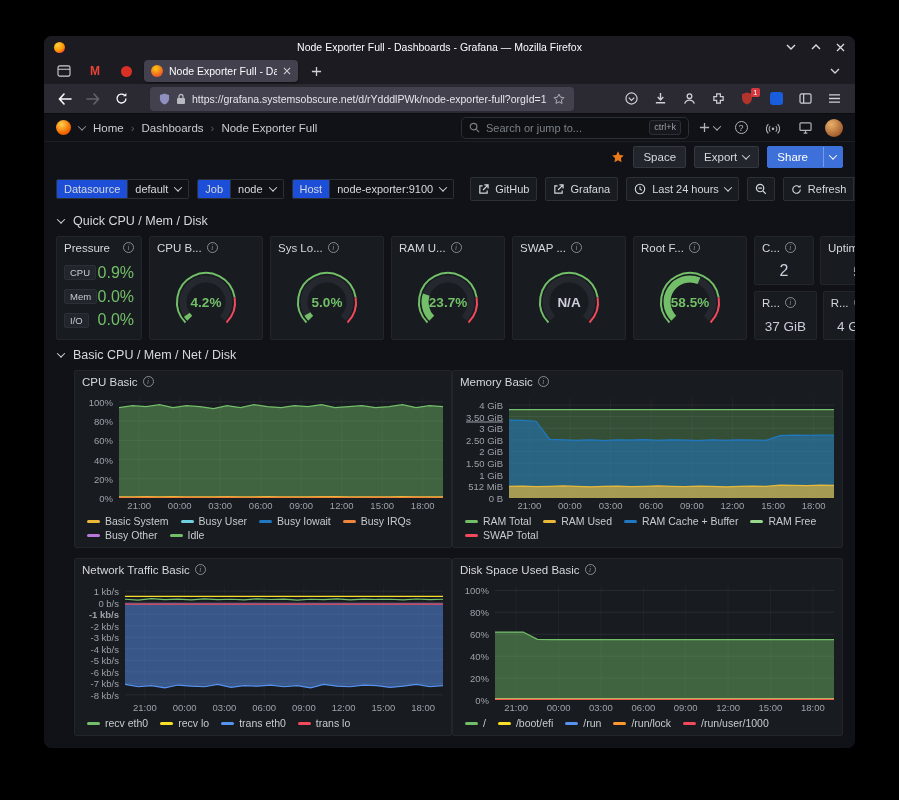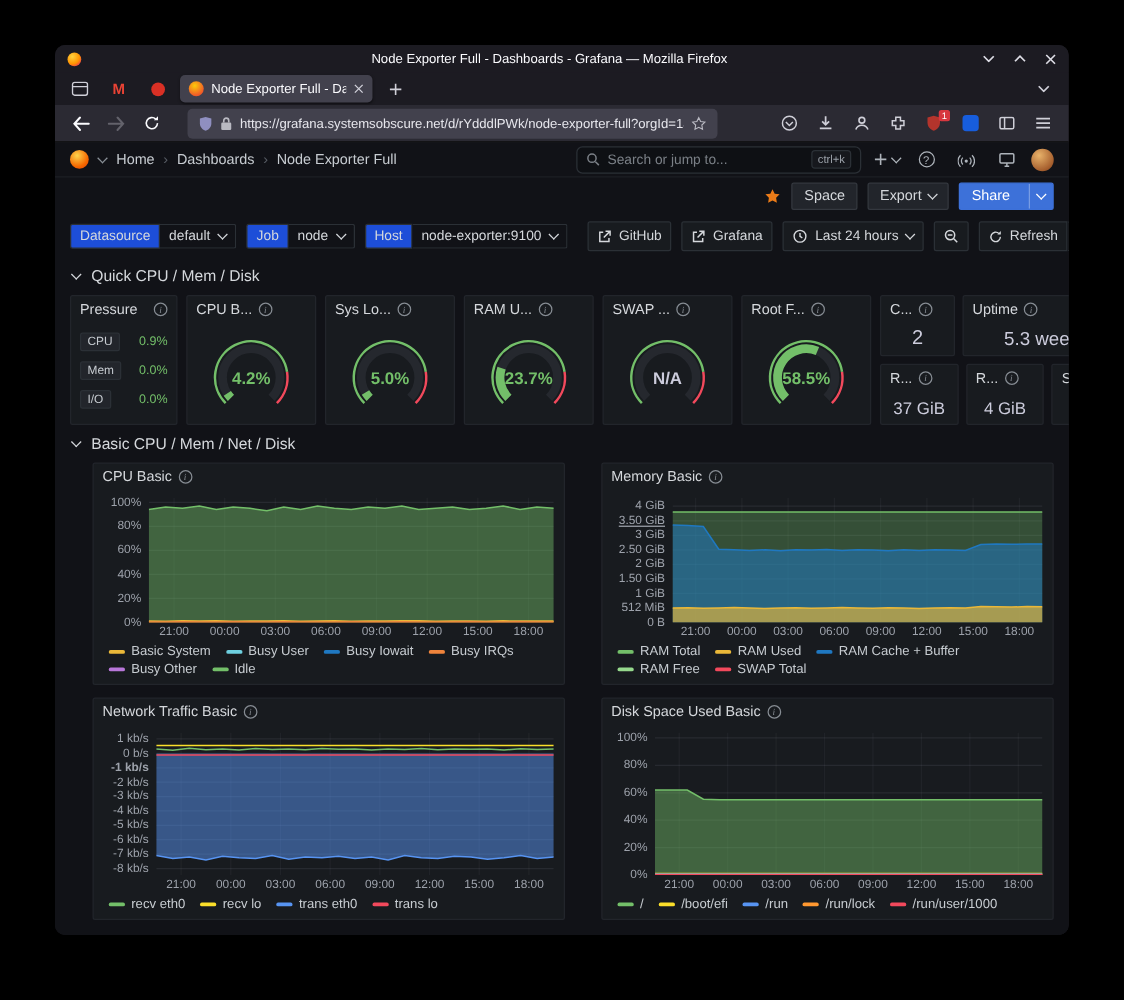--- a/index.html
+++ b/index.html
@@ -60,33 +60,33 @@
   .section-h{height:30px;display:flex;align-items:center;gap:9px;padding:0 14px;font-size:12.5px;color:#d5d8dc;}
   
   .panel{background:#181b1f;border:1px solid #22252b;border-radius:2px;display:flex;flex-direction:column;min-width:0;}
   .p-head{height:21px;display:flex;align-items:center;gap:5px;padding:0 7px;font-size:11.5px;color:#d5d8dc;flex:none;white-space:nowrap;overflow:hidden;}
   .info{width:11px;height:11px;border-radius:50%;border:1px solid #868c93;color:#868c93;font-size:7.5px;display:flex;align-items:center;justify-content:center;flex:none;font-family:"Liberation Serif",serif;font-style:italic;}
   .stats-row{display:flex;gap:7px;margin:0 12px;height:104px;}
   .p-pressure{width:86px;flex:none;}
   .pressure-rows{flex:1;display:flex;flex-direction:column;justify-content:space-evenly;padding:0 7px 4px;}
   .prow{display:flex;justify-content:space-between;align-items:center;}
   .chip{font-size:9.5px;color:#c7ccd1;background:#22252b;border:1px solid #2b3036;border-radius:2px;padding:1px 5px;}
-  .pval{font-size:10px;color:#73bf69;}
-  .p-gauge{width:104px;flex:none;}
+  .pval{font-size:16px;color:#73bf69;}
+  .p-gauge{width:114px;flex:none;}
   .gauge-body{flex:1;display:flex;align-items:center;justify-content:center;}
   .gval{font-size:13.5px;font-weight:bold;font-family:"Liberation Sans",sans-serif;}
   .right-block{width:200px;flex:none;display:flex;flex-direction:column;gap:6px;}
   .rb-row{flex:1;display:grid;gap:6px;min-height:0;}
   .rb-top{grid-template-columns:60px 1fr;}
   .rb-bottom{grid-template-columns:1fr 1fr 1fr;}
   .stat-val{flex:1;display:flex;align-items:center;justify-content:center;font-size:13.5px;color:#ccccdc;font-weight:500;}
   .stat-val.big{font-size:16px;}
   .stat-val.mid{font-size:15px;}
   
-  .charts{margin:0 12px;display:grid;grid-template-columns:378px 1fr;gap:10px 29px;padding-left:18px;}
+  .charts{margin:0 12px;display:grid;grid-template-columns:378px 1fr;gap:10px 0;padding-left:18px;}
   .chart-panel{height:178px;}
   .chart-body{display:grid;grid-template-columns:auto 1fr;grid-template-rows:1fr 14px;flex:1;min-height:0;padding:6px 8px 0 6px;}
   .ylabels{grid-row:1;grid-column:1;position:relative;}
   .ytick{position:absolute;right:6px;transform:translateY(-50%);font-size:9.5px;color:#9da2ab;white-space:nowrap;}
   .plot{grid-row:1;grid-column:2;position:relative;min-width:0;}
   .plot svg{position:absolute;inset:0;width:100%;height:100%;}
   .xlabels{grid-row:2;grid-column:2;position:relative;}
   .xtick{position:absolute;top:2px;transform:translateX(-50%);font-size:9.5px;color:#9da2ab;}
   .legend{flex:none;display:flex;flex-wrap:wrap;gap:2px 12px;padding:3px 8px 6px 12px;font-size:10.5px;color:#c7ccd1;align-items:center;}
   .lg-item{display:flex;align-items:center;gap:5px;}

